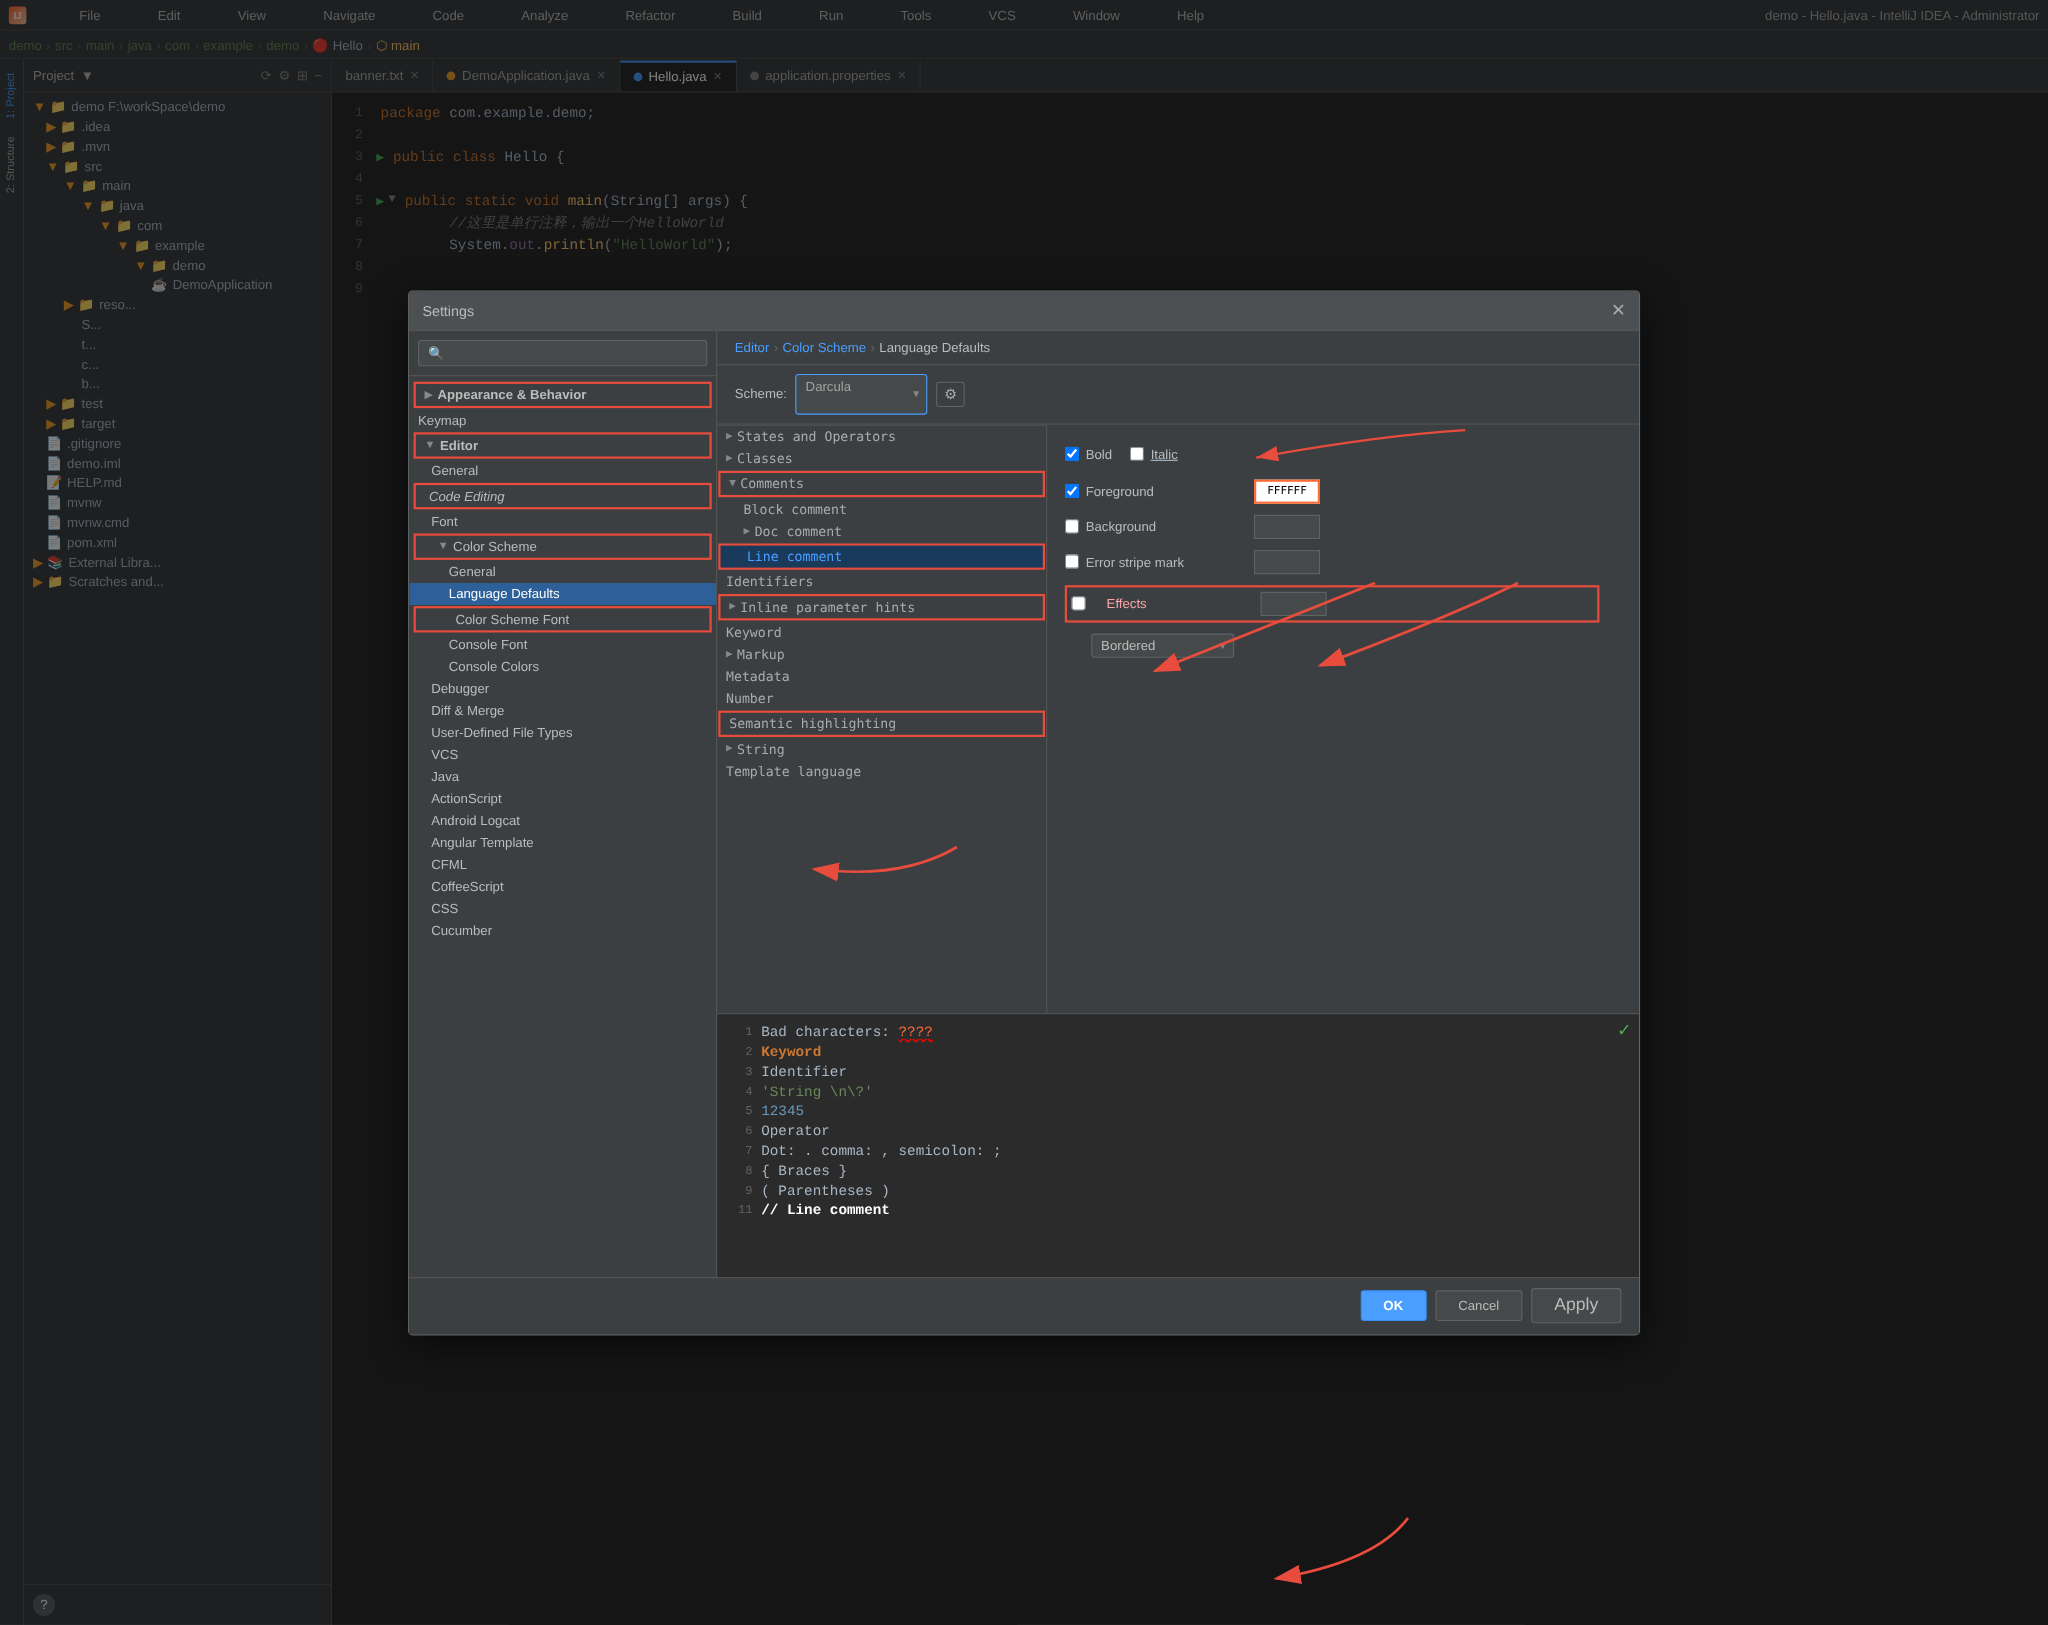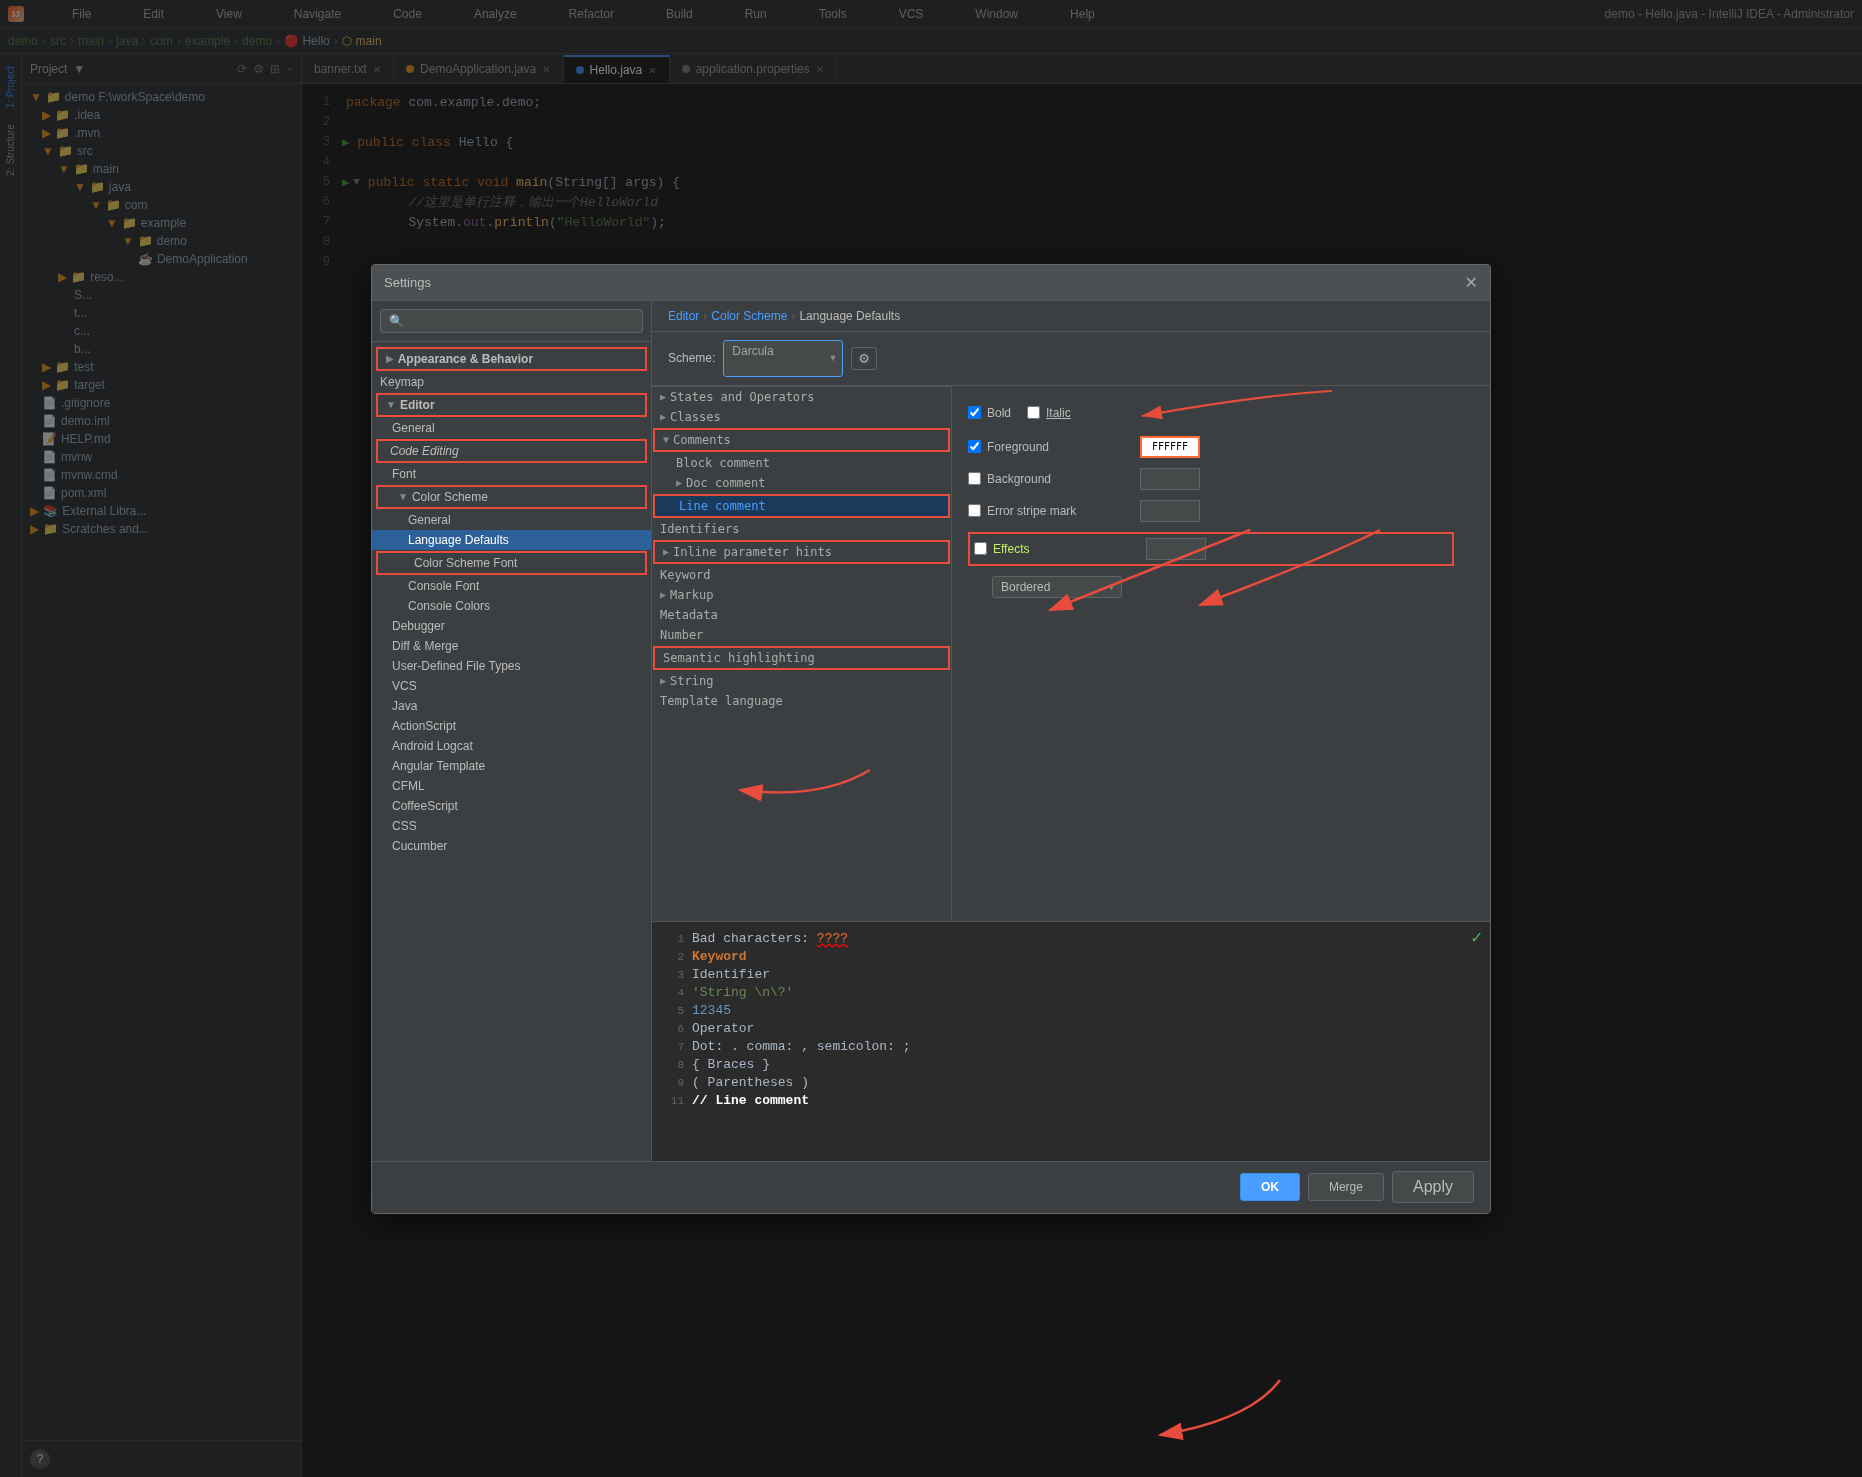--- a/index.html
+++ b/index.html
@@ -536,21 +536,21 @@
                 <label style="display:flex; align-items:center; gap:6px; width:160px; cursor:pointer;">
                   <input type="checkbox" style="cursor: pointer;">
                   <span style="color:#bbb; font-size:12px;">Error stripe mark</span>
                 </label>
                 <div style="width:60px; height:22px; background:#45494a; border:1px solid #606366; cursor:pointer;"></div>
               </div>
 
               <div style="display:flex; align-items:center; gap:12px; margin-bottom:10px; border:2px solid #e74c3c; padding:4px; margin-right:20px;">
                 <label style="display:flex; align-items:center; gap:6px; width:160px; cursor:pointer;">
                   <input type="checkbox" style="cursor: pointer;">
-                  <span style="color:#bef264; font-size:12px;">Effects</span>
+                  <span style="color:#fca5a5; font-size:12px;margin-left:13px;">Effects</span>
                 </label>
                 <div style="width:60px; height:22px; background:#45494a; border:1px solid #606366; cursor:pointer;"></div>
               </div>
 
               <div style="display:flex; align-items:center; gap:12px; margin-left:24px; margin-bottom:16px;">
                 <div style="position:relative;">
                   <select style="background:#45494a; border:1px solid #606366; color:#bbb; padding:3px 24px 3px 8px; font-size:12px; border-radius:3px; appearance:none; min-width:130px; cursor:pointer;">
                     <option>Bordered</option>
                     <option>Underline</option>
                     <option>Bold underline</option>
@@ -610,21 +610,21 @@
               <span style="color:#ffffff; font-weight:bold;">// Line comment</span>
             </div>
           </div>
 
         </div>
       </div>
 
       <div style="height:52px; background:#3c3f41; border-top:1px solid #555; display:flex; align-items:center; justify-content:flex-end; padding:0 16px; gap:8px;">
 
         <button class="btn btn-primary" style="background:#4a9eff; border:1px solid #3a8eef; color:white; padding:6px 20px; border-radius:3px; font-size:12px; cursor:pointer;">OK</button>
-        <button class="btn btn-default" style="background:#45494a; border:1px solid #606366; color:#bbb; padding:6px 20px; border-radius:3px; font-size:12px; cursor:pointer;">Merge</button>
+        <button class="btn btn-default" style="background:#45494a; border:1px solid #606366; color:#bbb; padding:6px 20px; border-radius:3px; font-size:12px; cursor:pointer;">Cancel</button>
         <button class="btn btn-apply" style="background:#45494a; border:1px solid #606366; color:#bbb; padding:6px 20px; border-radius:3px; font-size:16px; cursor:pointer;">Apply</button>
       </div>
 
     </div>
   </div>
 
   <svg style="position:absolute; top:0; left:0; width:100%; height:100%; pointer-events:none; z-index:200;" viewBox="0 0 1862 1477">
     <defs>
       <marker id="arr" markerWidth="10" markerHeight="7" refX="9" refY="3.5" orient="auto">
         <polygon points="0 0, 10 3.5, 0 7" fill="#e74c3c"></polygon>

